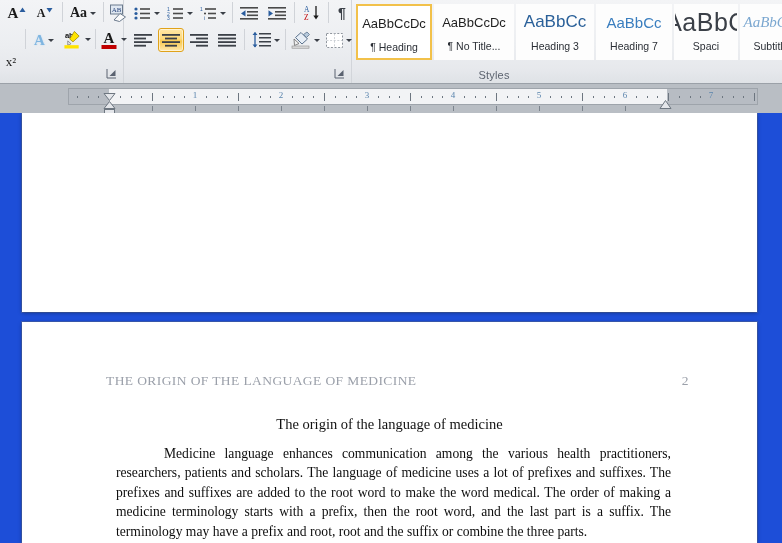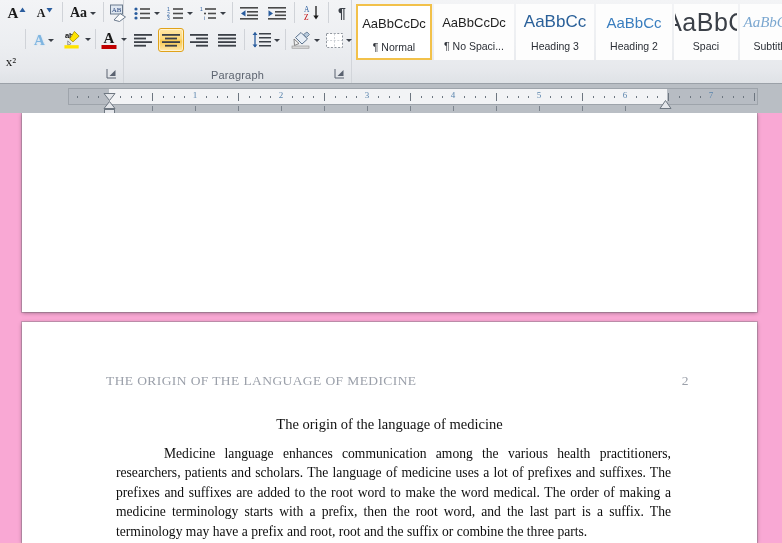--- a/index.html
+++ b/index.html
@@ -178,21 +178,21 @@
     top: 22px;
     width: 1px; height: 5px;
     background: #7c848d;
   }
 
   
   .canvas {
     position: absolute;
     left: 0; top: 113px;
     width: 782px; height: 430px;
-    background: #f9a8d4;
+    background: #1d4ed8;
     overflow: hidden;
   }
   .page {
     position: absolute;
     left: 22px;
     width: 735px;
     background: #ffffff;
     box-shadow: 0 1px 4px rgba(0,0,0,.35), 0 0 0 1px rgba(120,126,133,.35);
   }
   #page1 { top: 0px;  height: 199px; }
@@ -433,73 +433,73 @@
       </div>
       <div class="btn" style="left:200px; top:1px; width:30px;">
         <svg width="17" height="15" viewBox="0 0 17 15">
           <rect x="0.5" y="0.5" width="16" height="14" fill="#fff" stroke="#8e949c" stroke-width="1" stroke-dasharray="2 1.6"></rect>
           <path d="M8.5 0.5 L8.5 14.5 M0.5 7.5 L16.5 7.5" stroke="#c2c7cd" stroke-width="0.8" stroke-dasharray="2 1.6"></path>
         </svg>
         <span class="arrow"></span>
       </div>
     </div>
 
-    <div class="group-label">Paragraph</div>
     <div class="dlg-launcher" style="right:6px;">
       <svg width="11" height="11" viewBox="0 0 11 11">
         <path d="M1 1 L1 10 L10 10" fill="none" stroke="#5a6270" stroke-width="1"></path>
         <path d="M9.5 2 L9.5 8 L3.5 8 Z" fill="#5a6270"></path>
       </svg>
     </div>
   </div>
 
   <div class="rib-group" id="grp-styles" style="left:352px; width:430px;">
 
     <div class="style-item selected" style="left:4px; width:76px;">
       <div class="style-prev">
         <span class="sp-normal">AaBbCcDc</span>
       </div>
-      <div class="style-name">¶ Normal</div>
+      <div class="style-name">¶ Heading</div>
     </div>
 
     <div class="style-item" style="left:82px; width:80px;">
       <div class="style-prev">
         <span class="sp-nospace">AaBbCcDc</span>
       </div>
-      <div class="style-name">¶ No Spaci...</div>
+      <div class="style-name">¶ No Title...</div>
     </div>
 
     <div class="style-item" style="left:164px; width:78px;">
       <div class="style-prev">
         <span class="sp-h1">AaBbCc</span>
       </div>
       <div class="style-name">Heading 3</div>
     </div>
 
     <div class="style-item" style="left:244px; width:76px;">
       <div class="style-prev">
         <span class="sp-h2">AaBbCc</span>
       </div>
-      <div class="style-name">Heading 2</div>
+      <div class="style-name">Heading 7</div>
     </div>
 
     <div class="style-item" style="left:322px; width:64px;">
       <div class="style-prev">
         <span class="sp-title">AaBbC</span>
       </div>
       <div class="style-name">Spaci</div>
     </div>
 
     <div class="style-item" style="left:388px; width:62px;">
       <div class="style-prev">
         <span class="sp-subtitle">AaBbCcI</span>
       </div>
       <div class="style-name">Subtitle</div>
     </div>
 
+    <div class="group-label" style="left:0; width:284px;">Styles</div>
   </div>
 </div>
 
 <div class="ruler-band">
   <div class="ruler">
 
     <div class="ruler-margin" style="left:0; width:40px;"></div>
 
     <div class="ruler-margin" style="left:598px; right:0;"></div>
     <div id="ruler-ticks">

